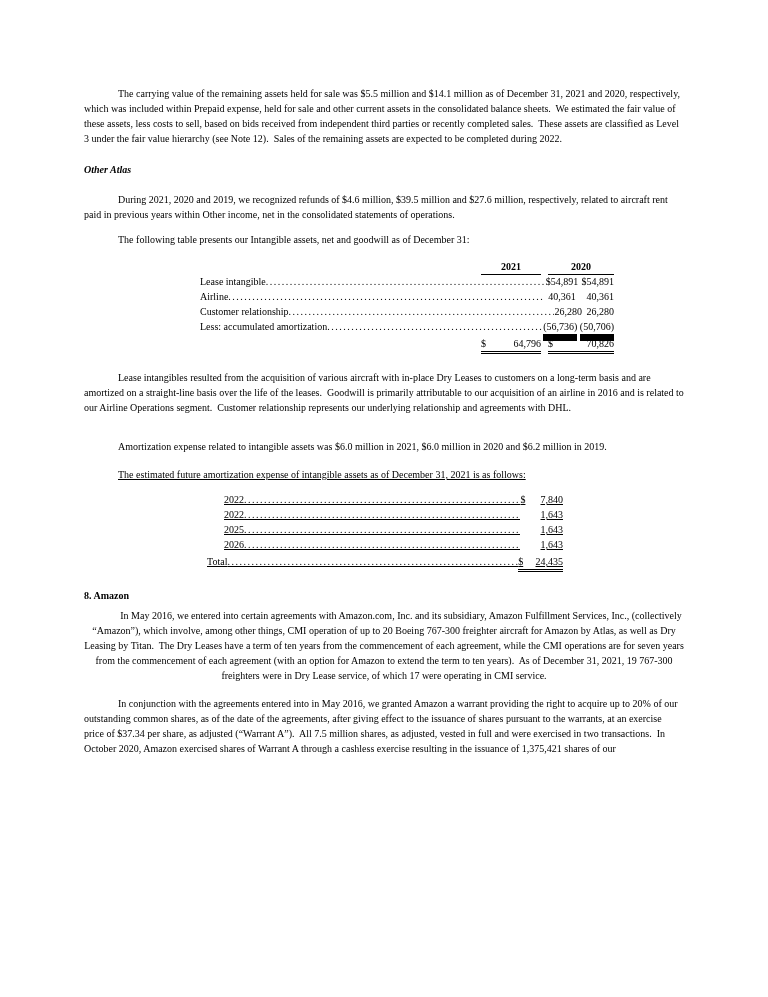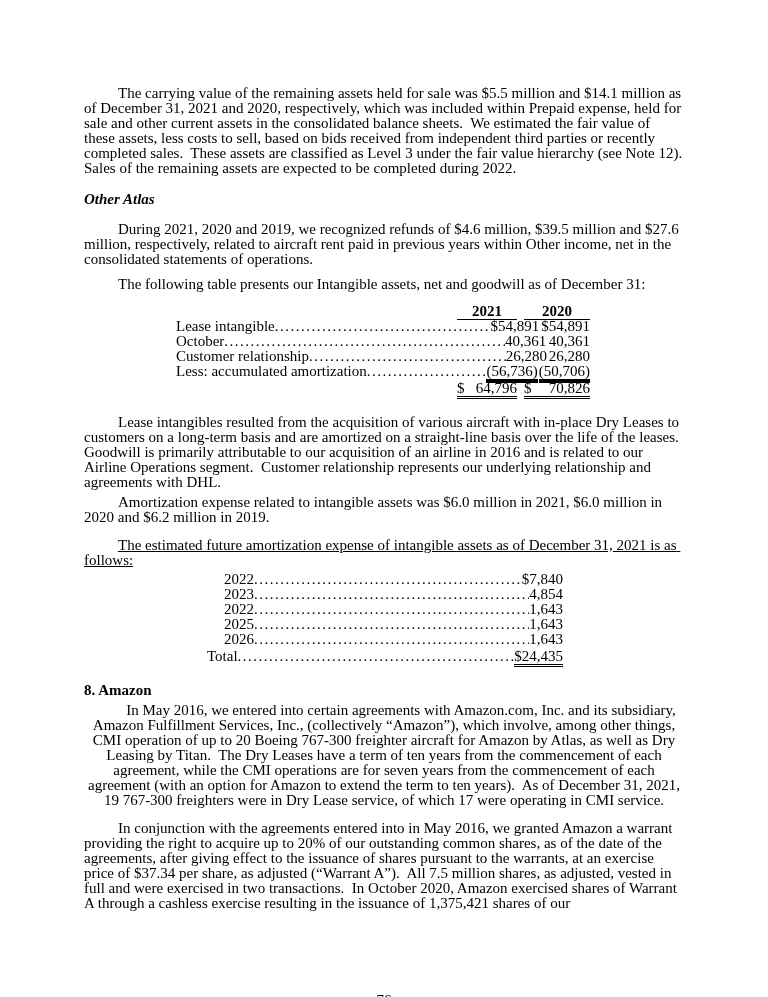--- a/index.html
+++ b/index.html
@@ -1,62 +1,62 @@
 <!DOCTYPE html>
 <html><head>
 <meta charset="utf-8">
 <style>
   html,body { margin:0; padding:0; background:#ffffff; }
   .page {
     position:relative;
     width:768px; height:997px;
     background:#ffffff;
     font-family:"Liberation Serif", serif;
-    font-size:15px;
+    font-size:10px;
     line-height:15px;
     color:#000;
     overflow:hidden;
   }
   .content { position:absolute; left:84px; top:0; width:600px; }
   .para { margin:0; text-indent:34px; white-space:pre-wrap; text-align:left; }
   .hd-bi { font-weight:bold; font-style:italic; }
   .hd-b  { font-weight:bold; }
 
   
   .fintab { display:block; }
   .trow { display:flex; align-items:baseline; height:15px; }
   .tlabel { white-space:nowrap; }
   .dots { flex:1 1 auto; overflow:hidden; white-space:nowrap; }
   .dots::after { content:"......................................................................................................................................................."; letter-spacing:1.5px; }
   .flexspace { flex:1 1 auto; }
   .amt { display:flex; justify-content:space-between; align-items:baseline; }
-  .t1 { margin-left:92px; width:414px; }
+  .t1 { margin-left:116px; width:414px; }
   .t1 .c1 { width:60px; }
   .t1 .cgap { width:7px; }
   .t1 .c2 { width:66px; }
   .t2 { margin-left:123px; width:356px; }
   .t2 .c1 { width:93px; }
   .t2 .ind { padding-left:17px; }
   .hdrcell { font-weight:bold; text-align:center; border-bottom:1px solid #000; }
-  .rule { border-bottom:4px solid #000000; }
+  .rule { border-bottom:7px solid #000000; }
   .dblrule { border-bottom:3px double #000; }
   .totrow { height:17px; align-items:baseline; padding-top:2px; }
   .pageno { position:absolute; top:993px; left:0; width:768px; text-align:center; }
 
   
   .mt-p1 { margin-top:86px; }
   .mt-oi { margin-top:16px; }
   .mt-p2 { margin-top:15px; }
   .mt-h7 { margin-top:19px; }
   .mt-pf { margin-top:10px; }
   .mt-t1 { margin-top:12px; }
   .mt-p3 { margin-top:17px; }
-  .mt-p4 { margin-top:5px; }
+  .mt-p4 { margin-top:24px; }
   .mt-p5 { margin-top:13px;text-decoration:underline; }
-  .mt-t2 { margin-top:4px; }
+  .mt-t2 { margin-top:10px;text-decoration:underline; }
   .mt-h8 { margin-top:17px; }
   .mt-p6 { margin-top:5px;text-align:center; }
   .mt-p7 { margin-top:13px; }
 </style>
 </head>
 <body>
 
 <div class="page">
   <div class="content">
 
@@ -83,21 +83,21 @@
             <span>$</span>
             <span>54,891</span>
           </span>
         <span class="cgap"></span>
         <span class="amt c2">
             <span>$</span>
             <span>54,891</span>
           </span>
       </div>
       <div class="trow">
-        <span class="tlabel">October</span>
+        <span class="tlabel">Airline</span>
           <span class="dots"></span>
         <span class="amt c1">
             <span></span>
             <span>40,361</span>
           </span>
         <span class="cgap"></span>
         <span class="amt c2">
             <span></span>
             <span>40,361</span>
           </span>
@@ -151,28 +151,20 @@
     <div class="fintab t2 mt-t2">
       <div class="trow">
         <span class="tlabel ind">2022</span>
           <span class="dots"></span>
         <span class="amt c1">
             <span>$</span>
             <span>7,840</span>
           </span>
       </div>
       <div class="trow">
-        <span class="tlabel ind">2023</span>
-          <span class="dots"></span>
-        <span class="amt c1">
-            <span></span>
-            <span>4,854</span>
-          </span>
-      </div>
-      <div class="trow">
         <span class="tlabel ind">2022</span>
           <span class="dots"></span>
         <span class="amt c1">
             <span></span>
             <span>1,643</span>
           </span>
       </div>
       <div class="trow">
         <span class="tlabel ind">2025</span>
           <span class="dots"></span>

